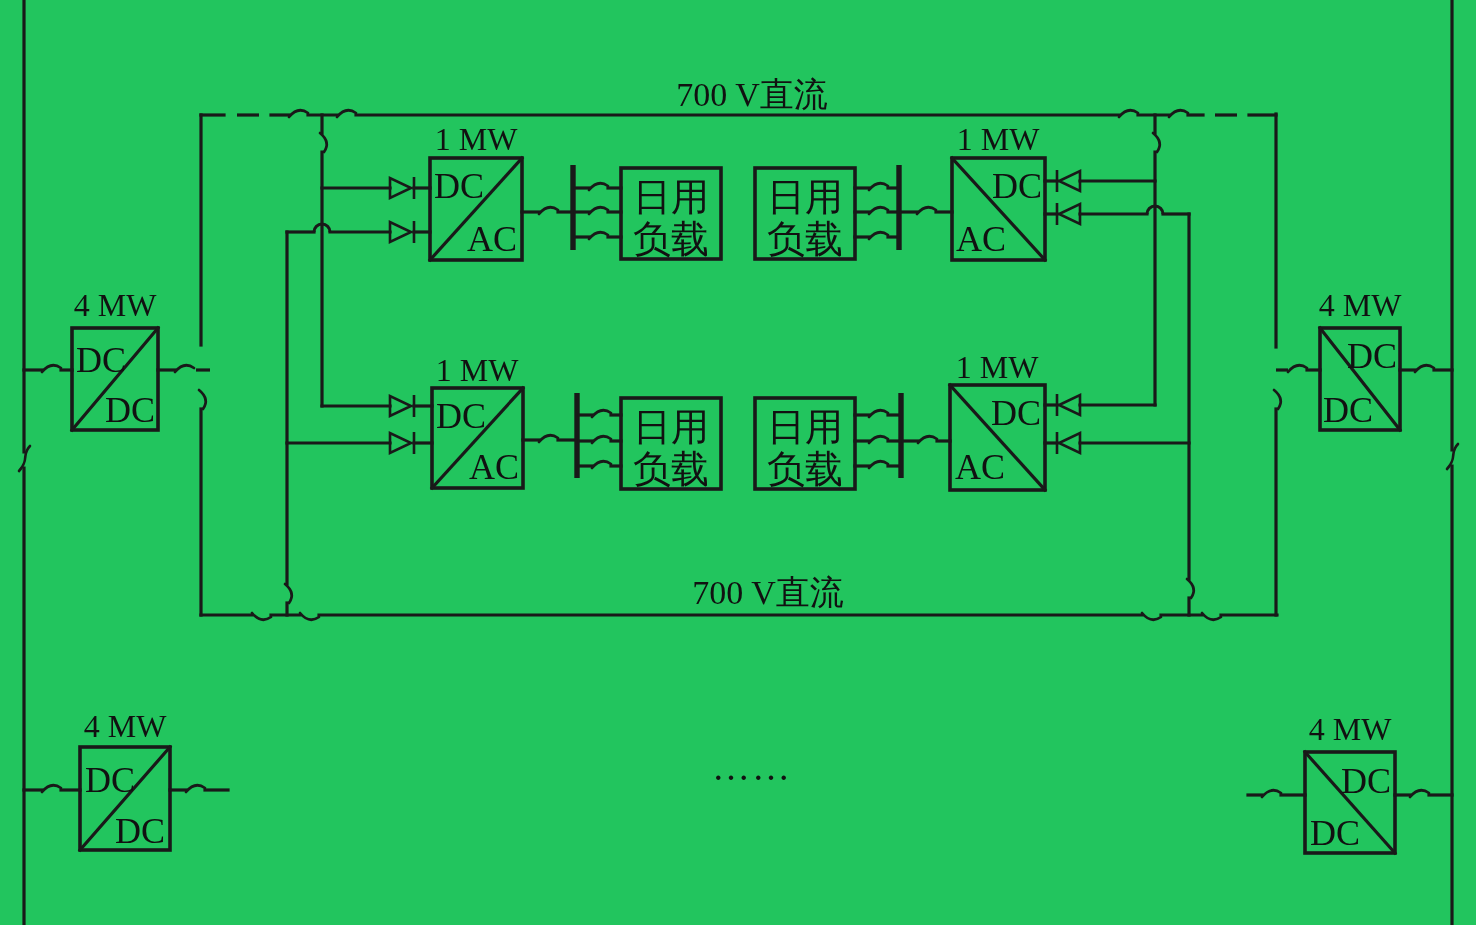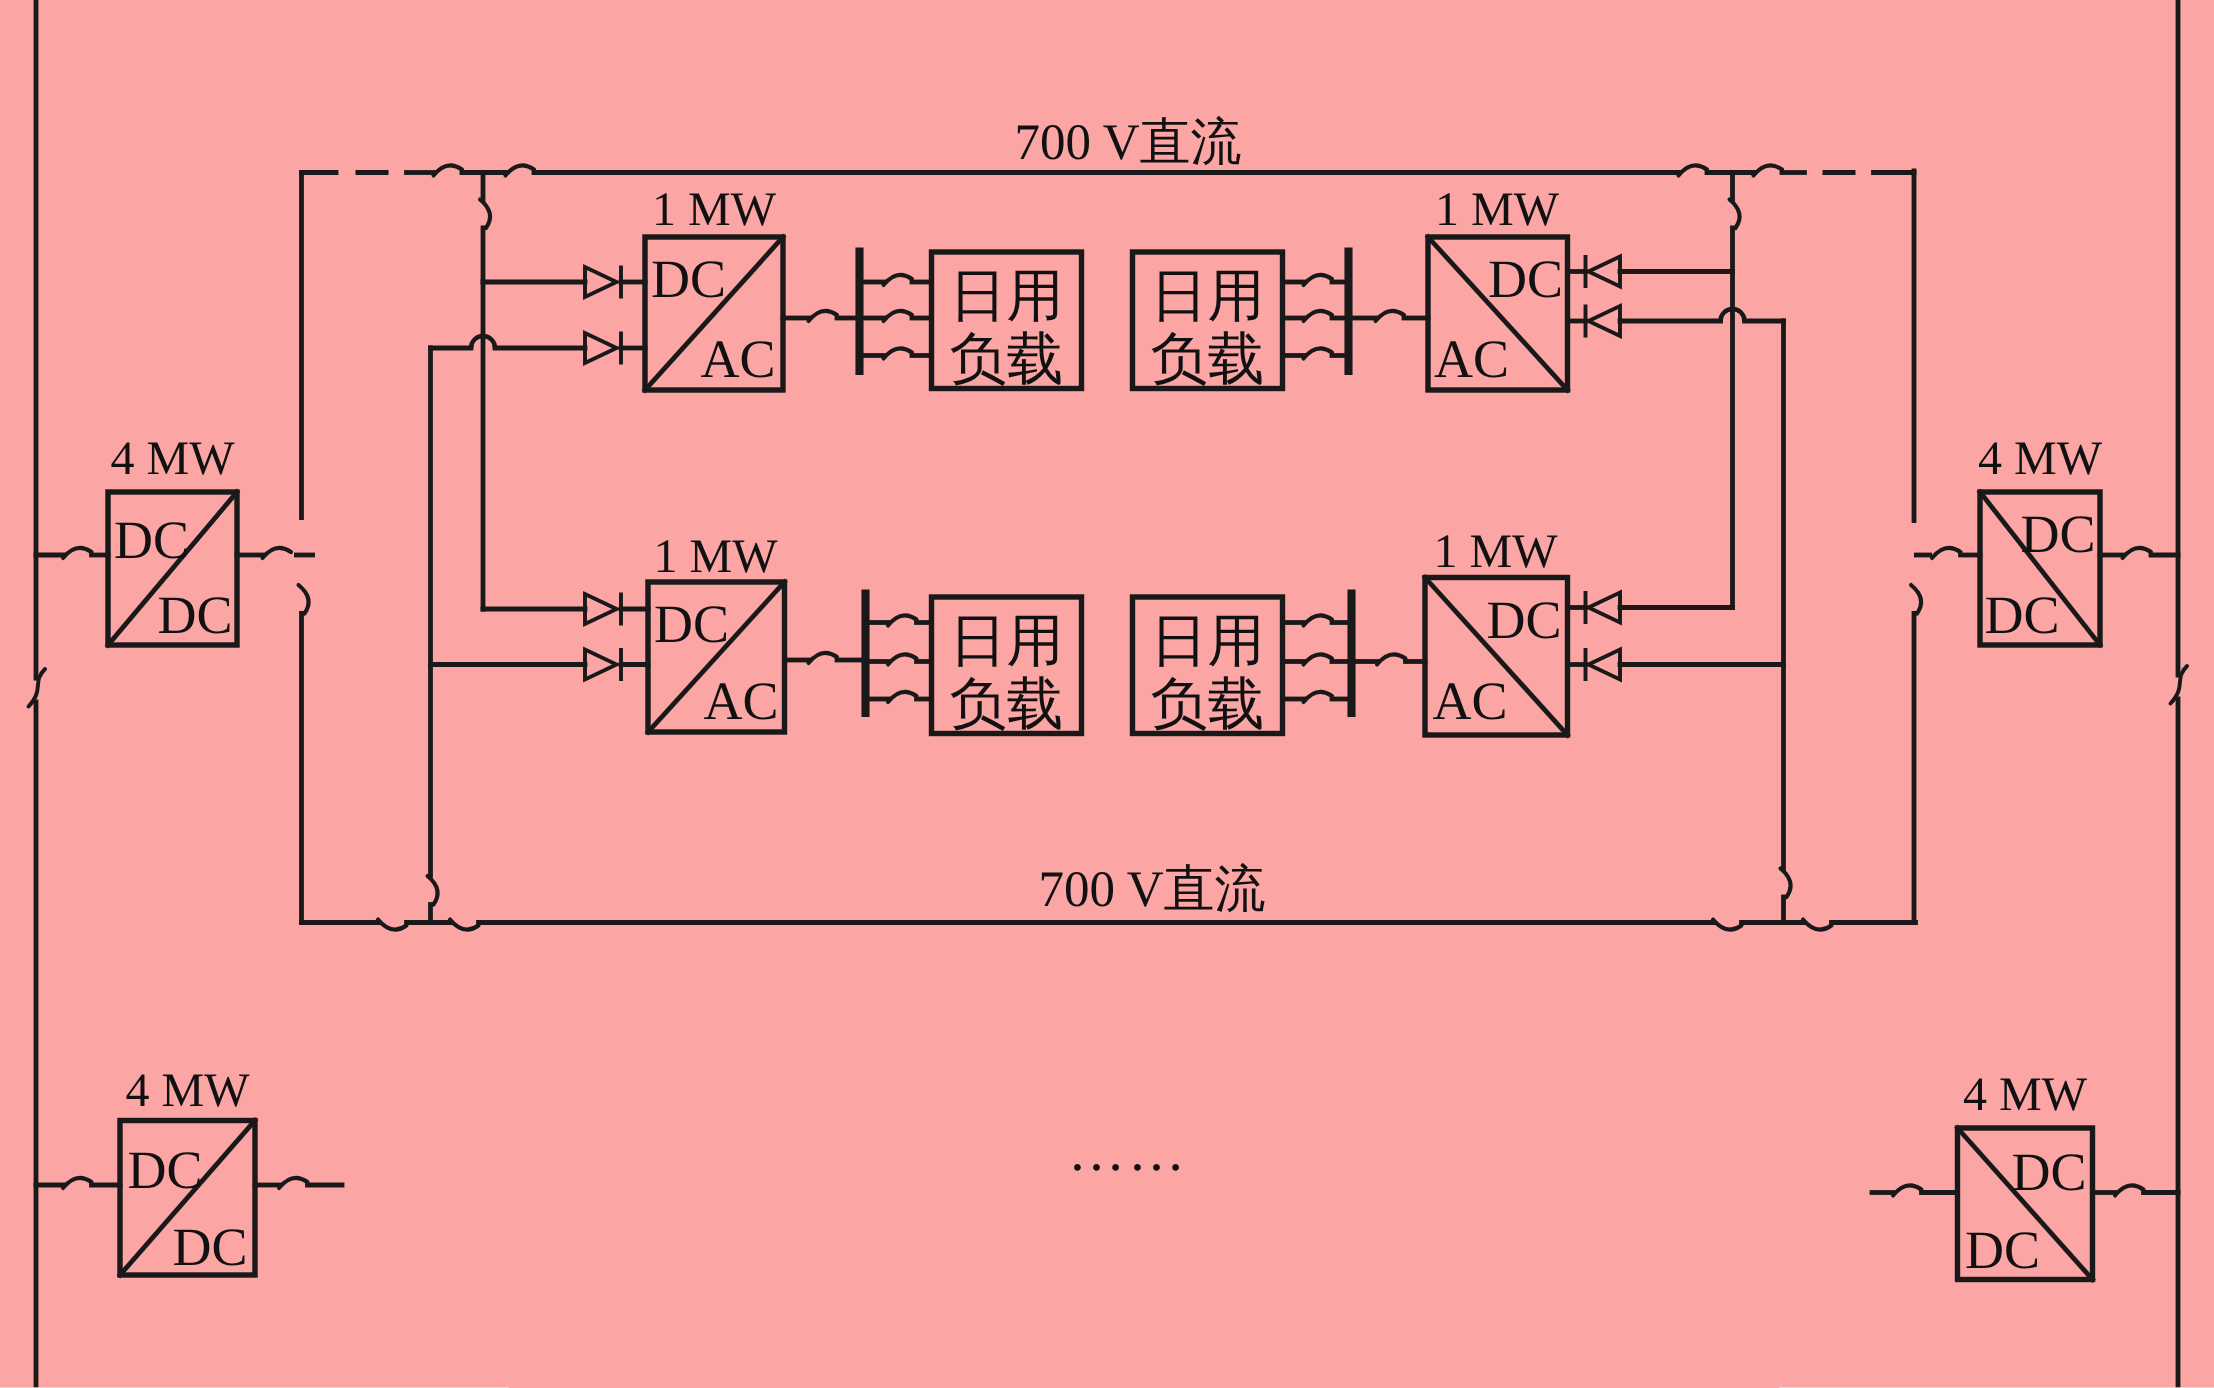--- a/index.html
+++ b/index.html
@@ -1,16 +1,16 @@
 <!DOCTYPE html>
 <html><head>
 <meta charset="utf-8">
 <style>
   html,body{margin:0;padding:0;background:#f7f7f4;}
-  .stage{position:relative;width:1476px;height:925px;background:#fca5a5;overflow:hidden;
+  .stage{position:relative;width:1476px;height:925px;background:#22c55e;overflow:hidden;
          font-family:"Liberation Serif","DejaVu Serif",serif;}
   svg{display:block}
   .ln{stroke:#191919;stroke-width:3.2;fill:none;stroke-linecap:square}
   .dash{stroke:#191919;stroke-width:3.2;fill:none;stroke-linecap:butt}
   .blade{stroke:#191919;stroke-width:2.7;fill:none;stroke-linecap:round}
   .hop{stroke:#191919;stroke-width:3;fill:none}
   .bx{stroke:#191919;stroke-width:3.6;fill:none}
   .bar{stroke:#191919;stroke-width:5.4;fill:none;stroke-linecap:butt}
   .dio{stroke:#191919;stroke-width:2.6;fill:none;stroke-linejoin:miter}
   .sq{stroke:#191919;stroke-width:2.6;fill:none;stroke-linecap:round}

